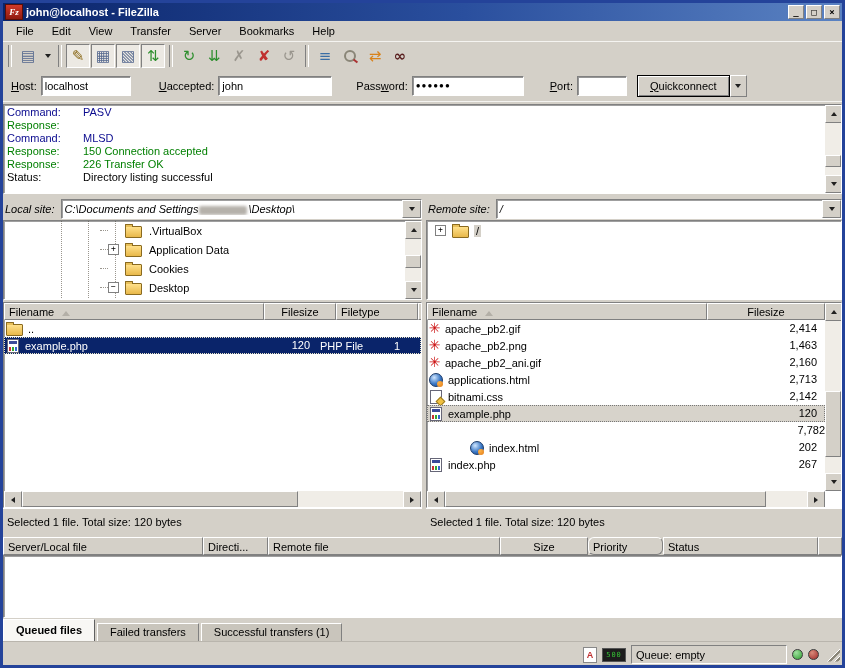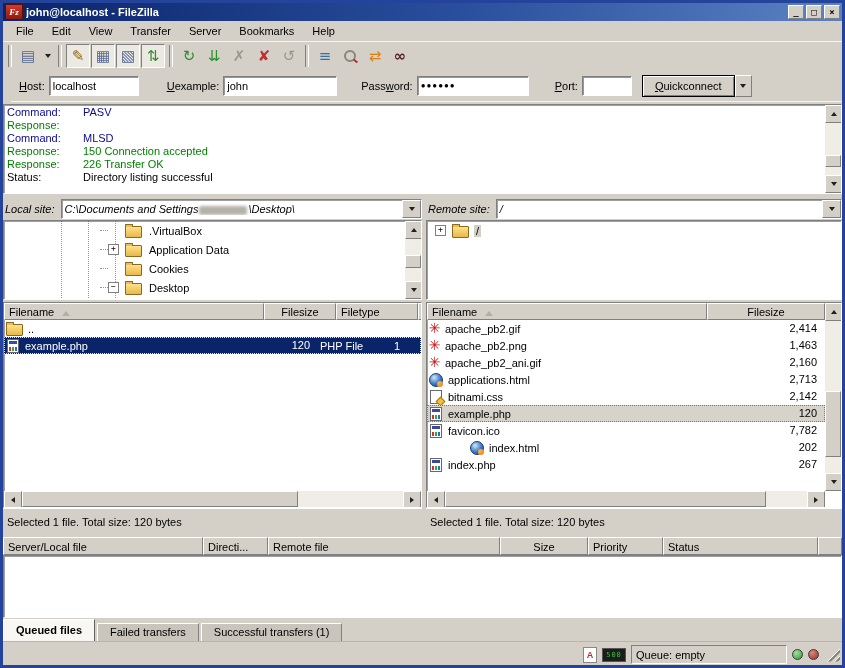--- a/index.html
+++ b/index.html
@@ -25,21 +25,21 @@
   .tri{width:0;height:0;display:inline-block;}
   .tri.td{border:3px solid transparent;border-top:4px solid #202020;margin-top:3px;}
   .tri.tu{border:3px solid transparent;border-bottom:4px solid #202020;margin-bottom:3px;}
   .tri.tl{border:3px solid transparent;border-right:4px solid #202020;margin-right:3px;}
   .tri.tr{border:3px solid transparent;border-left:4px solid #202020;margin-left:3px;}
   .c-srv{color:#56698f}.c-log{color:#8a6a1a}.c-tree{color:#56698f}.c-grn{color:#2e8f2e}
   .c-gry{color:#9a968e}.c-red{color:#c03030}.c-blu{color:#3a6ea5}.c-org{color:#d8821a}.c-mar{color:#5a2020;font-weight:bold}
   .mag{width:8px;height:8px;border:2px solid #8a8678;border-radius:50%;position:relative;display:inline-block;}
   .mag::after{content:"";position:absolute;width:5px;height:2px;background:#a33;right:-4px;bottom:-2px;transform:rotate(40deg);}
   
-  .quickbar{height:31px;display:flex;align-items:center;padding-left:8px;flex:0 0 auto;border-bottom:1px solid #f5f4f1;margin-left:8px;}
+  .quickbar{height:31px;display:flex;align-items:center;padding-left:8px;flex:0 0 auto;border-bottom:1px solid #f5f4f1;}
   .quickbar label{margin-right:4px;white-space:nowrap;}
   .u{text-decoration:underline;}
   .qin{height:16px;font:11px "Liberation Sans",sans-serif;padding:1px 3px;}
   .qbtn{height:22px;background:#d4d0c8;border:1px solid #000;box-shadow:inset 1px 1px 0 #fff,inset -1px -1px 0 #808080;padding:0 12px;font:11px "Liberation Sans",sans-serif;}
   .qdd{width:17px;height:22px;background:#d4d0c8;border:1px solid;border-color:#fff #808080 #808080 #fff;display:flex;align-items:center;justify-content:center;padding:0;}
   
   .logwrap{height:88px;margin:2px 0 0 0;position:relative;background:#fff;border:1px solid;border-color:#808080 #fff #fff #808080;box-shadow:inset 1px 1px 0 rgba(64,64,64,.5);flex:0 0 auto;overflow:hidden;}
   .loglines{padding:1px 0 0 3px;}
   .logline{height:13px;line-height:13px;display:flex;white-space:nowrap;}
   .loglabel{width:76px;flex:0 0 auto;}
@@ -203,21 +203,21 @@
           <span class="g c-org">⇄</span>
         </button>
     <button class="tbtn">
           <span class="g c-mar">∞</span>
         </button>
   </div>
 
   <div class="quickbar">
     <label><span class="u">H</span><span>ost:</span></label>
     <input class="field qin" style="width: 82px; margin-right: 28px;" value="localhost">
-    <label><span class="u">U</span><span>example:</span></label>
+    <label><span class="u">U</span><span>accepted:</span></label>
     <input class="field qin" style="width: 106px; margin-right: 24px;" value="john">
     <label><span>Pass</span><span class="u">w</span><span>ord:</span></label>
     <input class="field qin" style="width: 104px; margin-right: 26px; font-size: 8px; letter-spacing: 1px;" value="●●●●●●">
     <label><span class="u">P</span><span>ort:</span></label>
     <input class="field qin" style="width: 42px; margin-right: 10px;" value="">
     <button class="qbtn"><span class="u">Q</span><span>uickconnect</span></button>
     <button class="qdd">
           <span class="tri td"></span>
         </button>
   </div>
@@ -431,25 +431,21 @@
                 <div class="fcell rt" style="flex:1;padding-right:8px;"><span>2,142</span></div>
               </div>
           <div class="frow selgray">
                 <div class="fcell" style="width:270px;">
                   <span class="fi i-doc i-php"></span>
                   <span>example.php</span>
                 </div>
                 <div class="fcell rt" style="flex:1;padding-right:8px;"><span>120</span></div>
               </div>
           <div class="frow">
-                <div class="fcell" style="width:270px;">
-                  <span class="fi i-doc i-php"></span>
-                  <span>favicon.ico</span>
-                </div>
-                <div class="fcell rt" style="flex:1;padding-right:8px;"><span>7,782</span></div>
+                <div class="fcell rt" style="flex:1;"><span>7,782</span></div>
               </div>
           <div class="frow">
                 <div class="fcell" style="width:270px;margin-left:41px;">
                   <span class="fi i-ff"></span>
                   <span>index.html</span>
                 </div>
                 <div class="fcell rt" style="flex:1;padding-right:8px;"><span>202</span></div>
               </div>
           <div class="frow">
                 <div class="fcell" style="width:270px;">
@@ -496,21 +492,21 @@
         </div>
     <div class="hcell" style="width:55px;">
           <span>Directi...</span>
         </div>
     <div class="hcell" style="width:222px;">
           <span>Remote file</span>
         </div>
     <div class="hcell rt" style="width:78px;">
           <span>Size</span>
         </div>
-    <div class="hcell" style="width:65px;">
+    <div class="hcell" style="width:65px;border-radius:6px;">
           <span>Priority</span>
         </div>
     <div class="hcell" style="width:145px;">
           <span>Status</span>
         </div>
     <div class="hcell fill"></div>
   </div>
   <div class="queuebody"></div>
   <div class="tabstrip">
     <span class="tab active">Queued files</span>

